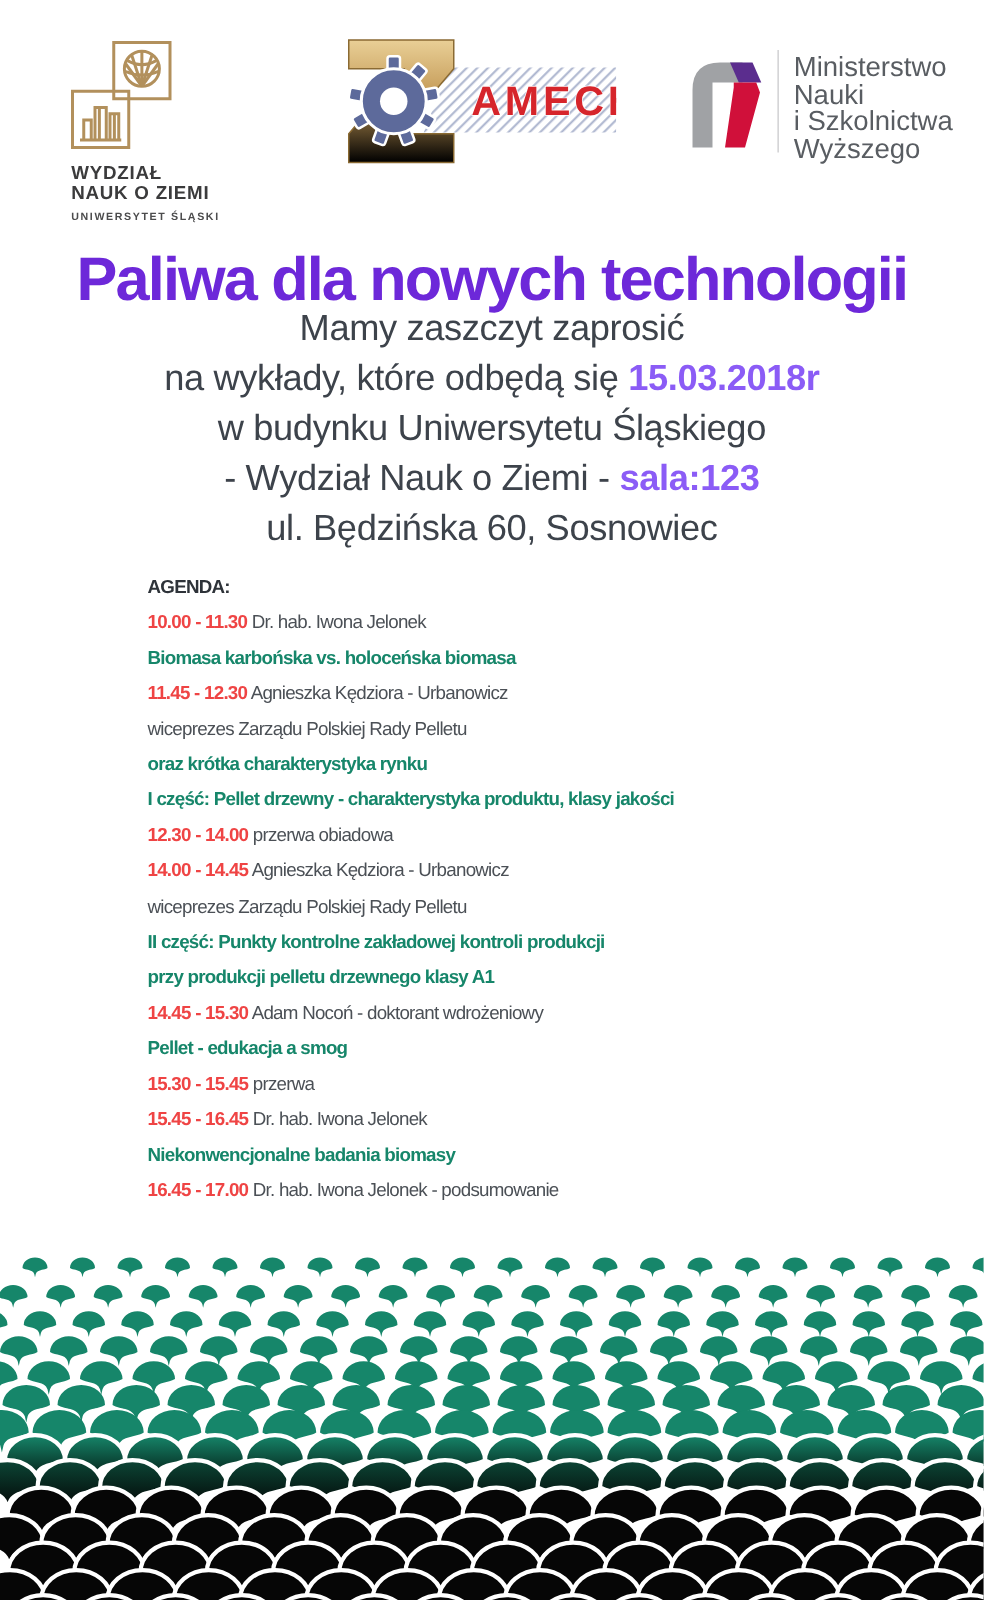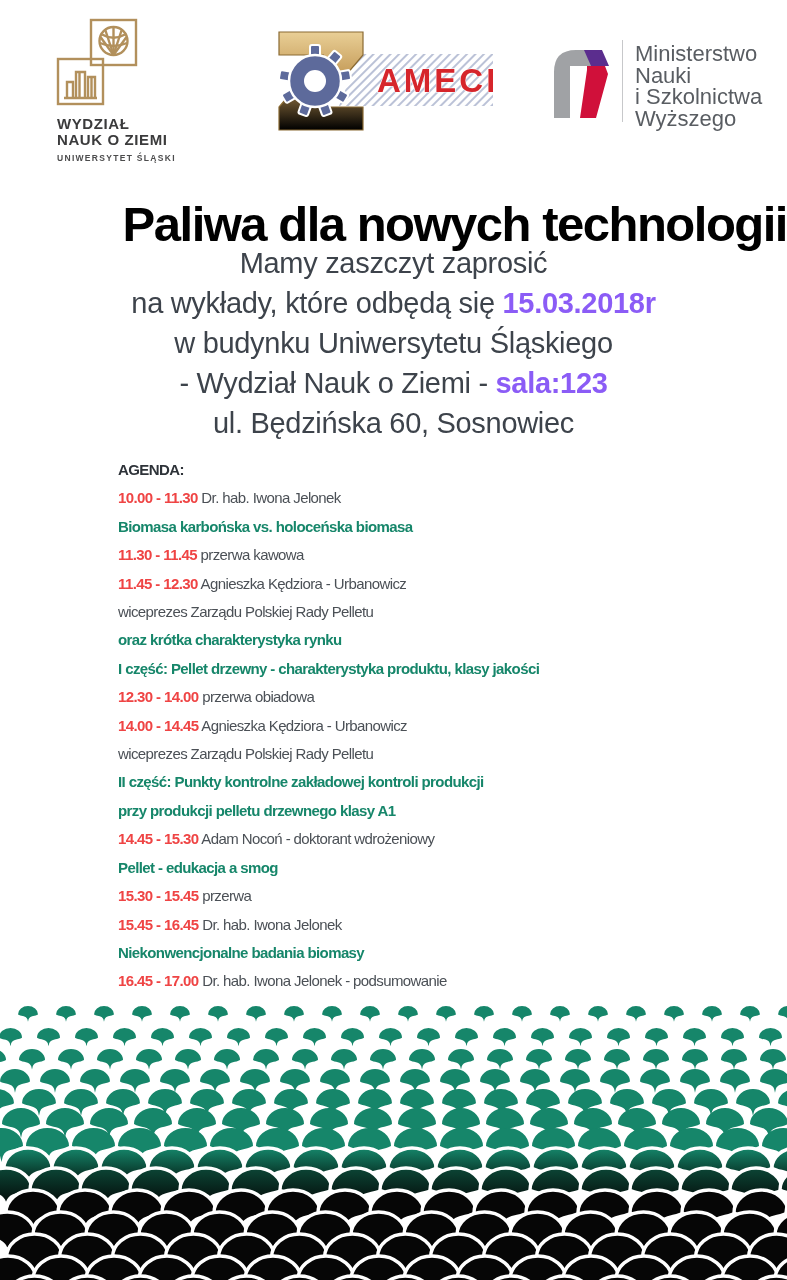--- a/index.html
+++ b/index.html
@@ -5,35 +5,35 @@
   html,body{margin:0;padding:0;}
   body{
     width:787px;height:1280px;position:relative;overflow:hidden;
     background:#ffffff;
     font-family:"Liberation Sans", sans-serif;
     -webkit-font-smoothing:antialiased;
   }
   .poster{position:absolute;inset:0;}
 
   
-  .logo-wnoz{position:absolute;left:55px;top:18px;width:150px;}
+  .logo-wnoz{position:absolute;left:55px;top:32px;width:150px;}
   .wnoz-text{margin-top:4px;margin-left:2px;}
   .wnoz-l1,.wnoz-l2{font-weight:bold;font-size:15px;line-height:16px;color:#3b3b3c;letter-spacing:.6px;}
   .wnoz-l3{font-size:8.5px;font-weight:bold;color:#4c4c4d;letter-spacing:1.3px;margin-top:5px;}
 
   .logo-zamech{position:absolute;left:273px;top:26px;width:220px;height:110px;}
   .logo-ministry{position:absolute;left:548px;top:38px;display:flex;align-items:flex-start;}
   .min-divider{width:1px;height:82px;background:#c7c8ca;margin:2px 12px 0 10px;}
   .min-text{padding-top:5px;}
   .min-line{font-size:22px;line-height:21.5px;color:#595d62;}
 
   
   .title{
-    position:absolute;top:163px;left:0;width:100%;text-align:right;
-    font-size:49px;font-weight:bold;letter-spacing:-1.5px;color:#000000;
+    position:absolute;top:163px;left:0;width:100%;text-align:center;
+    font-size:49px;font-weight:bold;letter-spacing:-1.5px;color:#6d28d9;
   }
 
   
   .invite{
     position:absolute;top:243px;left:0;width:100%;text-align:center;
     font-size:29px;line-height:40px;color:#3d434b;letter-spacing:-0.3px;
   }
   .invite b{color:#8b5cf6;}
 
   
@@ -146,21 +146,20 @@
     <div>ul. Będzińska 60, Sosnowiec</div>
   </div>
 
   <div class="agenda">
     <div class="agenda-heading">AGENDA:</div>
     <div id="agenda-list">
         <div class="agenda-row row-session"><span class="time">10.00 - 11.30</span><span> Dr. hab. Iwona Jelonek</span></div>
         <div class="agenda-row row-topic">
           <div>Biomasa karbońska vs. holoceńska biomasa</div>
         </div>
-        <div class="agenda-row row-session"><span class="time">11.30 - 11.45</span><span> przerwa kawowa</span></div>
         <div class="agenda-row row-session"><span class="time">11.45 - 12.30</span><span> Agnieszka Kędziora - Urbanowicz</span></div>
         <div class="agenda-row row-note">wiceprezes Zarządu Polskiej Rady Pelletu</div>
         <div class="agenda-row row-topic">
           <div>oraz krótka charakterystyka rynku</div>
           <div>I część: Pellet drzewny - charakterystyka produktu, klasy jakości</div>
         </div>
         <div class="agenda-row row-session"><span class="time">12.30 - 14.00</span><span> przerwa obiadowa</span></div>
         <div class="agenda-row row-session"><span class="time">14.00 - 14.45</span><span> Agnieszka Kędziora - Urbanowicz</span></div>
         <div class="agenda-row row-note">wiceprezes Zarządu Polskiej Rady Pelletu</div>
         <div class="agenda-row row-topic">

